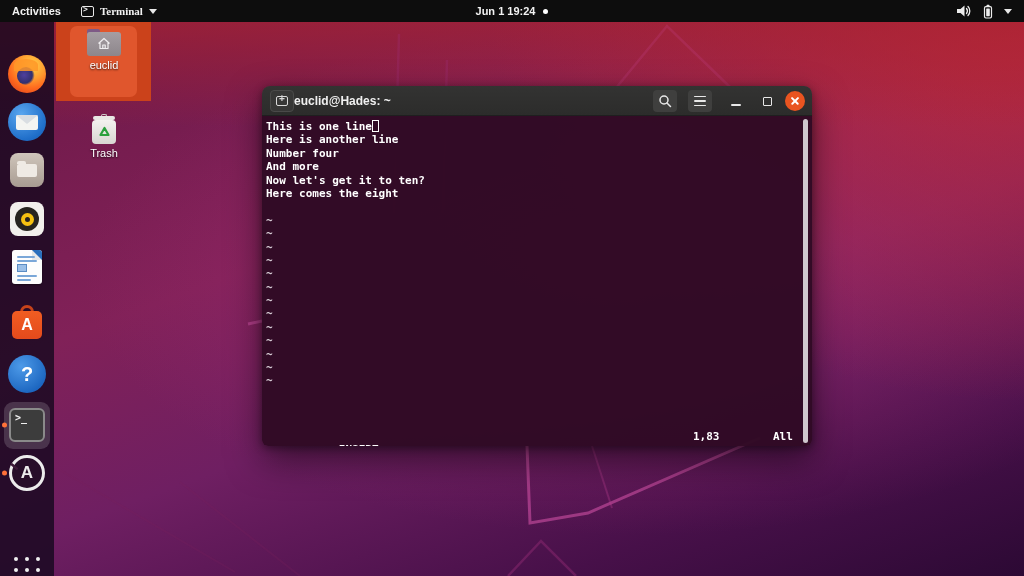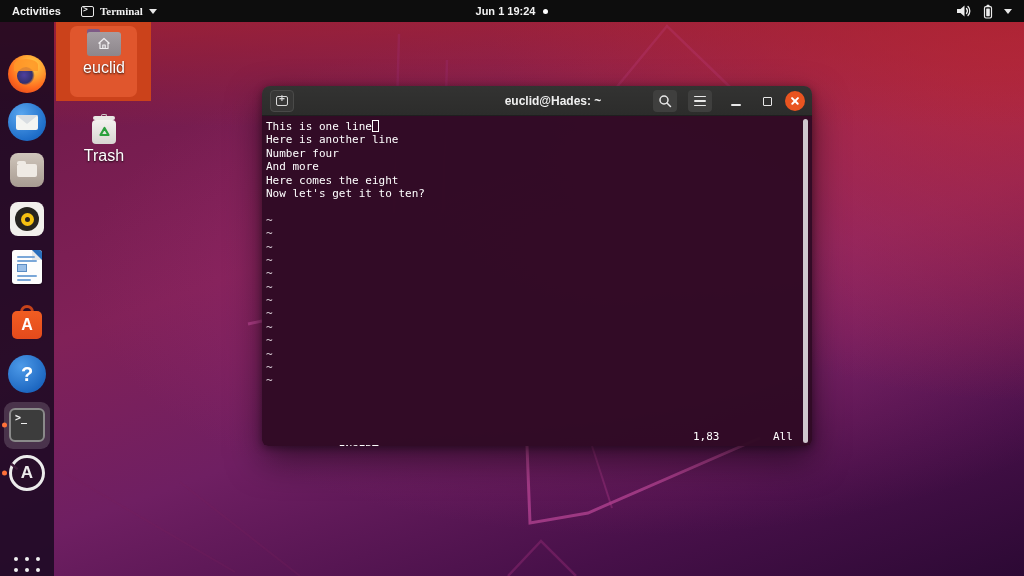--- a/index.html
+++ b/index.html
@@ -111,21 +111,21 @@
   .ic-grid { display:grid; grid-template-columns:repeat(3, 4px); grid-gap:7px; }
   .ic-grid i { width:4px; height:4px; border-radius:50%; background:#f0f0f0; }
 
   
   #sel-outer { position:absolute; left:56px; top:22px; width:95px; height:79px;
     background:#cb421b; z-index:5; }
   #sel-inner { position:absolute; left:70px; top:26px; width:67px; height:71px;
     background:#e0562d; border-radius:7px; z-index:6; }
   .desk-icon { position:absolute; display:flex; flex-direction:column; align-items:center;
     width:70px; z-index:10; }
-  .desk-label { margin-top:3px; font-size:16px; color:#fff;
+  .desk-label { margin-top:3px; font-size:11px; color:#fff;
     text-shadow:0 1px 2px rgba(0,0,0,.8); }
 
   .folder { position:relative; width:34px; height:27px; }
   .folder .tab { position:absolute; left:0; top:0; width:13px; height:5px;
     background:#7e5a86; border-radius:2px 2px 0 0; }
   .folder .body { position:absolute; left:0; top:3px; width:34px; height:24px;
     background:linear-gradient(180deg,#a59ea3 0%, #8d868b 100%); border-radius:3px; }
   .folder .home { position:absolute; left:10px; top:8px; width:14px; height:13px; }
 
   .trash { position:relative; width:30px; height:30px; }
@@ -138,21 +138,21 @@
     display:flex; align-items:center; justify-content:center; }
 
   
   #term-window { position:absolute; left:262px; top:86px; width:550px; height:360px;
     border-radius:8px 8px 6px 6px; box-shadow:0 14px 34px rgba(0,0,0,.5), 0 2px 8px rgba(0,0,0,.4);
     z-index:20; }
   #titlebar { position:absolute; left:0; top:0; right:0; height:30px;
     background:linear-gradient(180deg,#333332 0%, #2c2c2b 100%);
     border-radius:8px 8px 0 0; border-bottom:1px solid #1f1f1f;
     display:flex; align-items:center; }
-  .title-text { position:absolute; left:0; right:0; text-align:center;
+  .title-text { position:absolute; left:0; right:0; 
     color:#f0f0f0; font-size:12px; font-weight:700; pointer-events:none;padding-left:32px; }
   .tb-btn { position:absolute; top:4px; height:22px; border-radius:4px;
     display:flex; align-items:center; justify-content:center; }
   #btn-newtab { left:8px; width:24px; background:#373736; border:1px solid #4a4a49; }
   .newtab-glyph { width:12px; height:10px; border:1px solid #d8d8d8; border-radius:2px;
     position:relative; }
   .newtab-glyph::after { content:"+"; position:absolute; left:2px; top:-4px;
     color:#d8d8d8; font-size:10px; font-weight:700; }
   #btn-search { left:391px; width:24px; background:#3f3f3e; }
   #btn-menu  { left:426px; width:24px; background:#3f3f3e; }
@@ -165,21 +165,21 @@
   #btn-close { left:523px; top:5px; width:20px; height:20px; border-radius:50%;
     background:#e95420; }
   .x-glyph { position:relative; width:10px; height:10px; }
   .x-glyph::before, .x-glyph::after { content:""; position:absolute; left:0; top:4.2px;
     width:10px; height:1.7px; background:#fff; border-radius:1px; }
   .x-glyph::before { transform:rotate(45deg); }
   .x-glyph::after { transform:rotate(-45deg); }
 
   #term-content { position:absolute; left:0; top:30px; right:0; bottom:0;
     background:rgba(48,10,36,.97); border-radius:0 0 6px 6px;
-    font-family:"DejaVu Sans Mono", monospace; font-size:11px; font-weight:400;
+    font-family:"DejaVu Sans Mono", monospace; font-size:11px; font-weight:700;
     color:#ffffff; overflow:hidden; }
   #term-lines { position:absolute; left:4px; top:4px; right:14px; }
   .term-line { height:13.4px; line-height:13.4px; white-space:pre; }
   .term-line.tilde { color:#d8ced6; }
   .vim-cursor { display:inline-block; width:6.6px; height:12px;
     border:1px solid #fff; vertical-align:-2px; }
   #term-status { position:absolute; left:4px; right:10px; bottom:3px; height:13.4px;
     line-height:13.4px; white-space:pre; }
   #status-ruler { position:absolute; left:427px; top:0; }
   #status-pos { position:absolute; left:507px; top:0; }
@@ -346,22 +346,22 @@
         <span class="x-glyph"></span>
       </div>
     </div>
 
     <div id="term-content">
       <div id="term-lines">
         <div class="term-line"><span>This is one line</span><span class="vim-cursor"></span></div>
       <div class="term-line">Here is another line</div>
           <div class="term-line">Number four</div>
           <div class="term-line">And more</div>
+          <div class="term-line">Now let's get it to ten?</div>
           <div class="term-line">Here comes the eight</div>
-          <div class="term-line">Now let's get it to ten?</div>
           <div class="term-line">&nbsp;</div>
           <div class="term-line tilde">~</div>
           <div class="term-line tilde">~</div>
           <div class="term-line tilde">~</div>
           <div class="term-line tilde">~</div>
           <div class="term-line tilde">~</div>
           <div class="term-line tilde">~</div>
           <div class="term-line tilde">~</div>
           <div class="term-line tilde">~</div>
           <div class="term-line tilde">~</div>

